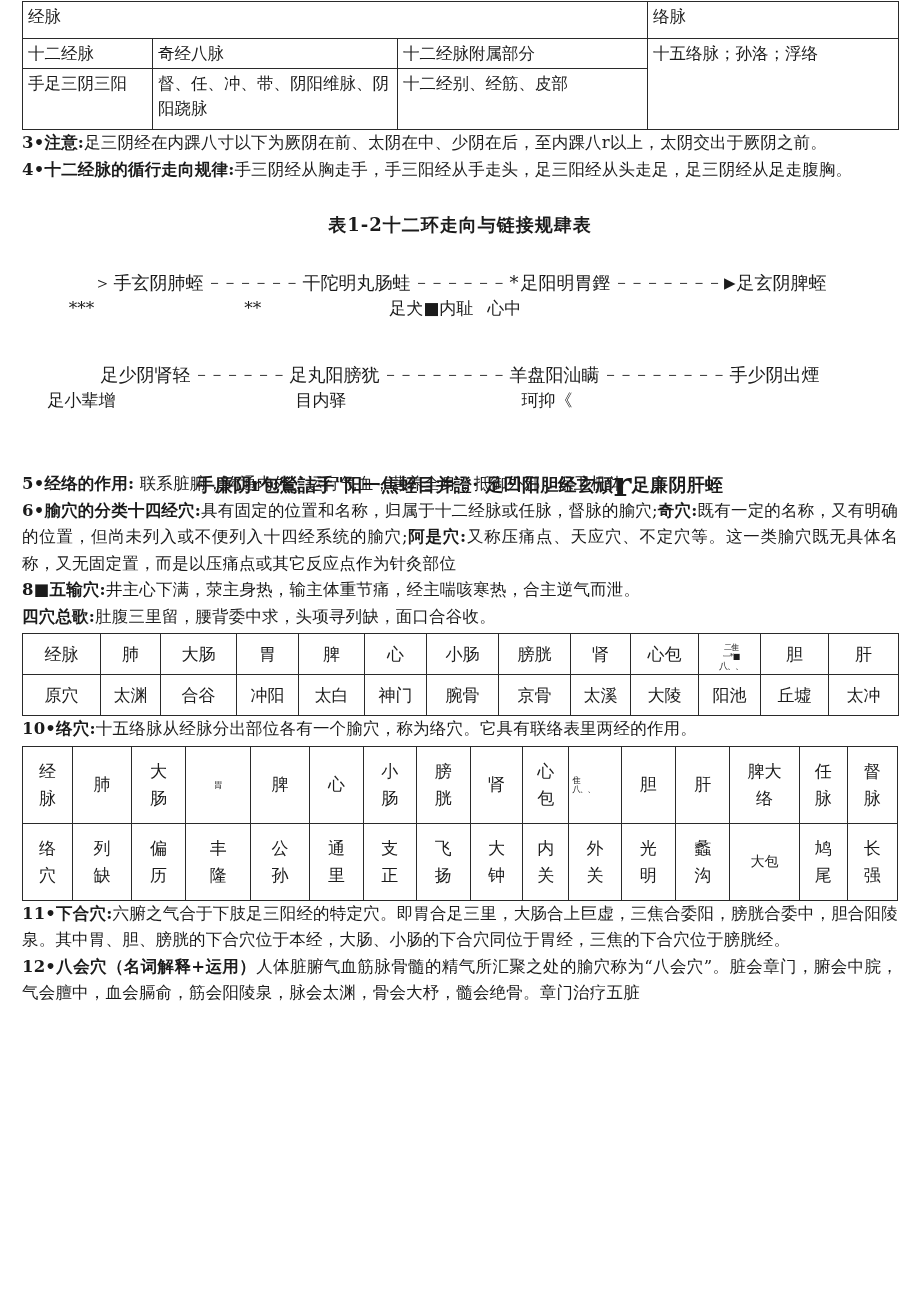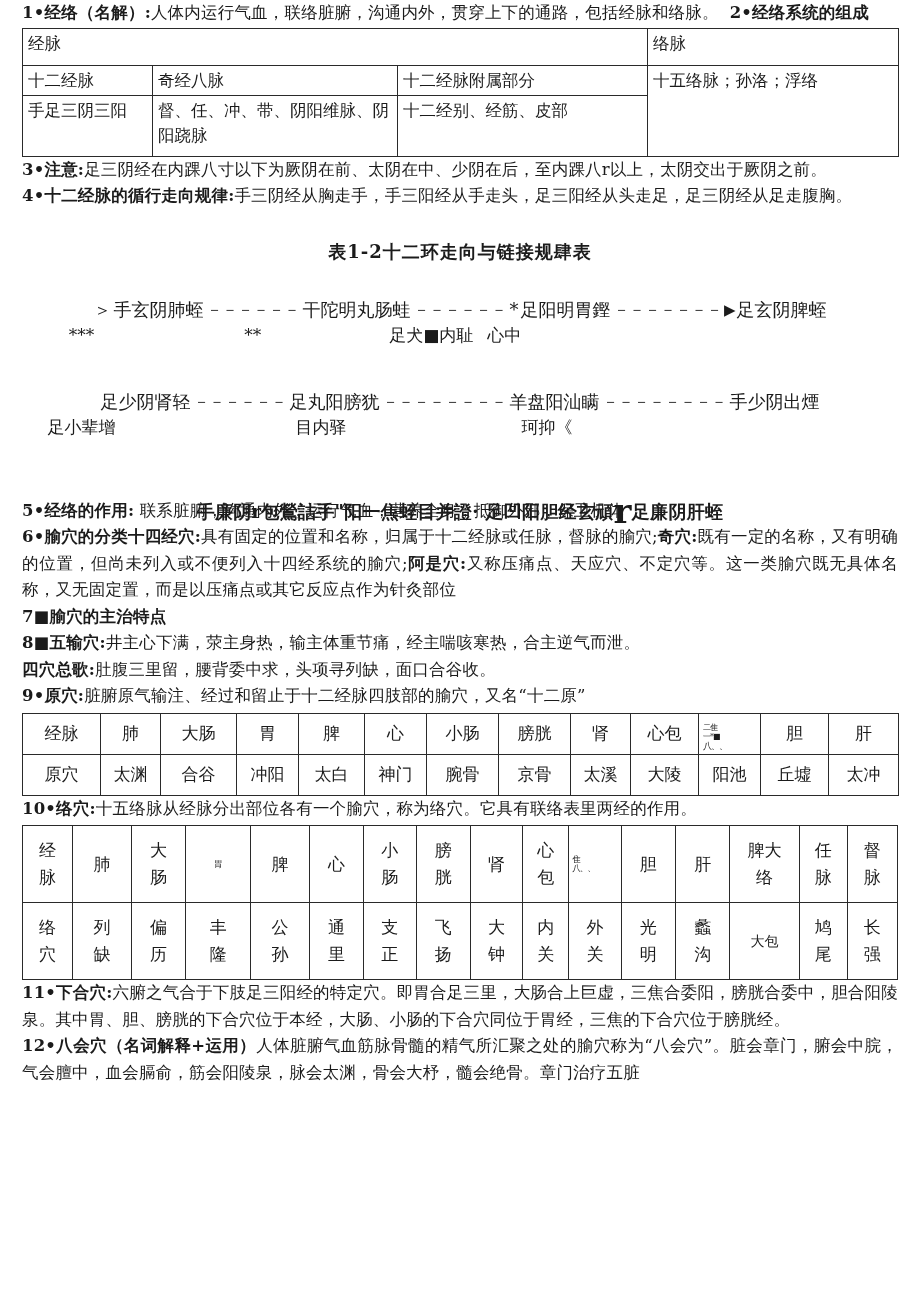--- a/index.html
+++ b/index.html
@@ -69,21 +69,21 @@
   #t-yuan td {
     text-align: center;
     vertical-align: middle;
     height: 34px;
     padding: 3px 1px;
     font-size: 17px;
   }
   #t-yuan td.garble {
     font-size: 9px;
     line-height: 9px;
-    text-align: left;
+    text-align: center;
     vertical-align: bottom;
     padding-left: 4px;
     letter-spacing: -1px;
   }
   #t-yuan td.garble .g-top {
     display: block;
     font-size: 8px;
     line-height: 8px;
     margin-bottom: 1px;
   }
@@ -172,21 +172,20 @@
   .sp-b { display:inline-block; width: 150px; }
   .sp-e { display:inline-block; width: 128px; }
   .sp-f { display:inline-block; width: 60px; }
 </style>
 </head>
 <body>
 
 <div class="page">
 
 
-  <p class="para"><span class="b">1•经络（名解）:</span><span>人体内运行气血，联络脏腑，沟通内外，贯穿上下的通路，包括经脉和络脉。</span>&nbsp; <span class="b">2•经络系统的组成</span></p>
 
   <table class="doc-table" id="t-system">
     <colgroup>
       <col style="width:130px">
         <col style="width:245px">
         <col style="width:250px">
         <col style="width:251px">
     </colgroup>
     <tbody>
       <tr>
@@ -261,26 +260,24 @@
     <div class="row3-wrap flow-bold">
       <span>手廉阴r包鶯詰手"阳一焦蛭目并證· 足凹阳胆经玄頑</span><span class="bigr">r</span><span>足廉阴肝蛭</span>
     </div>
 
   </div>
 
   <p class="para"><span class="b">5•经络的作用:</span>&nbsp;<span>联系脏腑，沟通内外；运行气血，营养全身；抵御外邪，保卫机体</span></p>
 
   <p class="para"><span class="b">6•腧穴的分类十四经穴:</span><span>具有固定的位置和名称，归属于十二经脉或任脉，督脉的腧穴;</span><span class="b">奇穴:</span><span>既有一定的名称，又有明确的位置，但尚未列入或不便列入十四经系统的腧穴;</span><span class="b">阿是穴:</span><span>又称压痛点、天应穴、不定穴等。这一类腧穴既无具体名称，又无固定置，而是以压痛点或其它反应点作为针灸部位</span></p>
 
-  <p class="para"><span class="b">7■腧穴的主治特点</span></p>
 
   <p class="para"><span class="b">8■五输穴:</span><span>井主心下满，荥主身热，输主体重节痛，经主喘咳寒热，合主逆气而泄。</span></p>
   <p class="para"><span class="b">四穴总歌:</span><span>肚腹三里留，腰背委中求，头项寻列缺，面口合谷收。</span></p>
 
-  <p class="para"><span class="b">9•原穴:</span><span>脏腑原气输注、经过和留止于十二经脉四肢部的腧穴，又名“十二原”</span></p>
 
   <table class="doc-table" id="t-yuan">
     <colgroup>
       <col style="width:78px">
         <col style="width:60px">
         <col style="width:76px">
         <col style="width:62px">
       <col style="width:66px">
         <col style="width:62px">
         <col style="width:72px">

